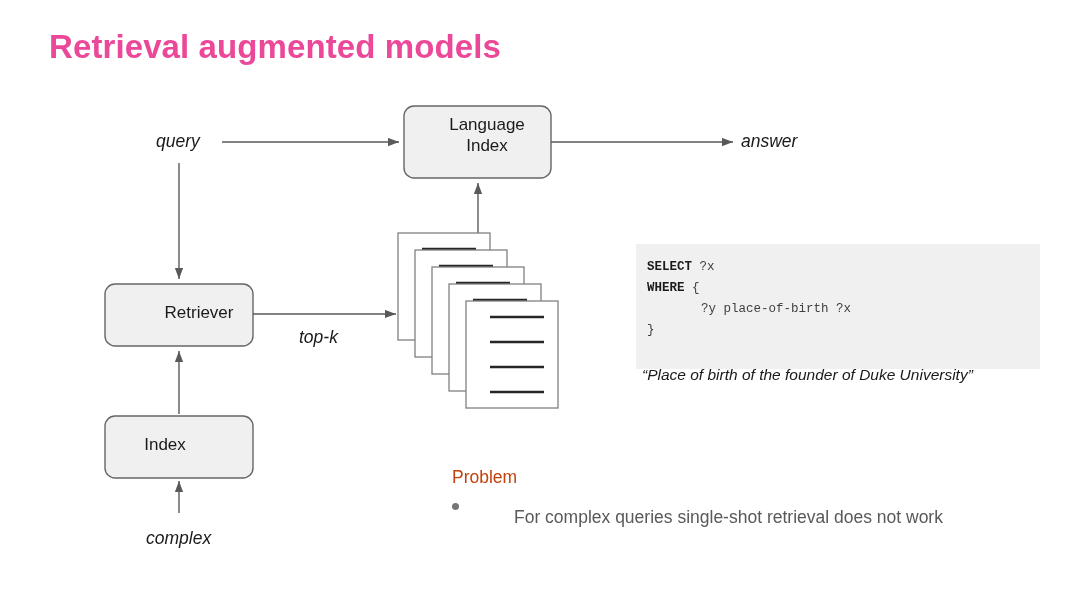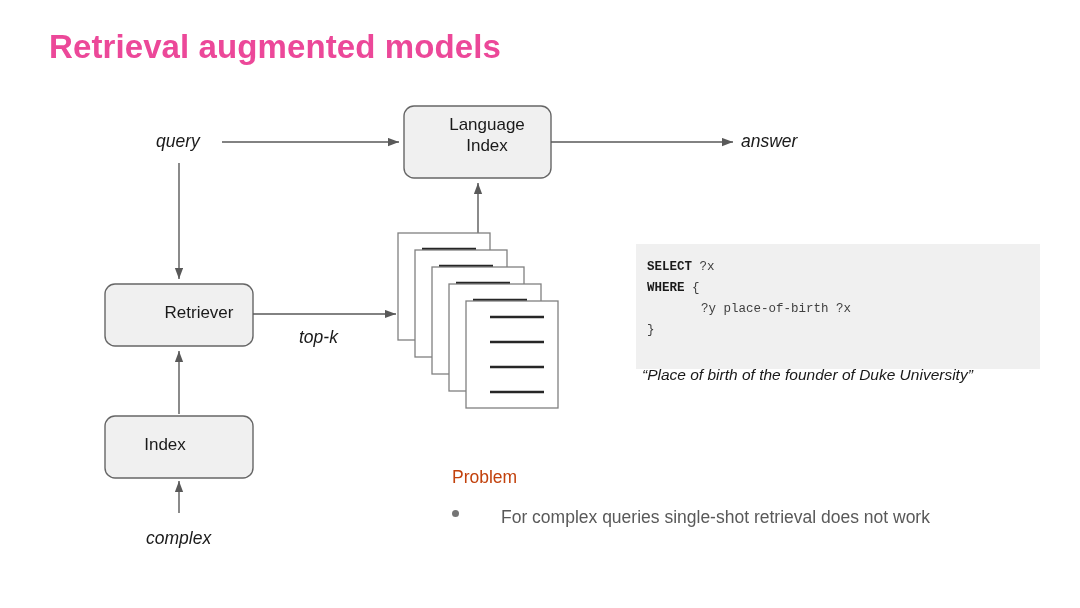--- a/index.html
+++ b/index.html
@@ -101,22 +101,23 @@
     top: 467px;
     font-size: 17.5px;
     color: #c2410c;
     white-space: nowrap;
   }
   #problem-bullet-row {
     position: absolute;
     left: 452px;
     top: 507px;
     display: flex;
-    align-items: center;
-    white-space: nowrap;
+    align-items: flex-start;
+    white-space: nowrap;
+    gap: 13px;
   }
   #problem-bullet-marker {
     display: inline-block;
     width: 7px;
     height: 7px;
     border-radius: 50%;
     background: #757575;
     margin-right: 42px;
     position: relative;
     top: -4px;

